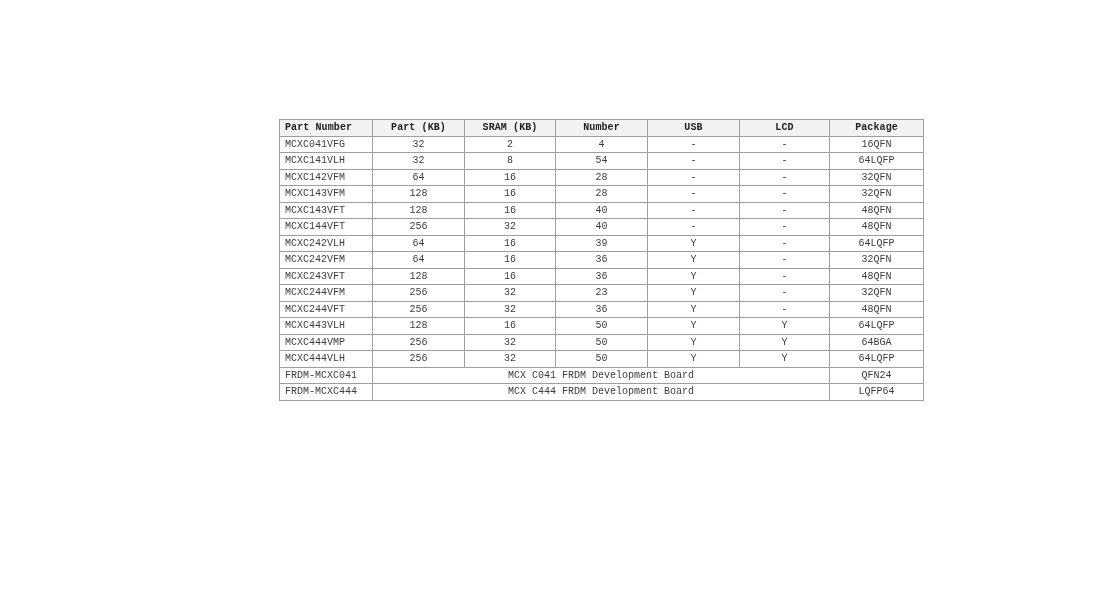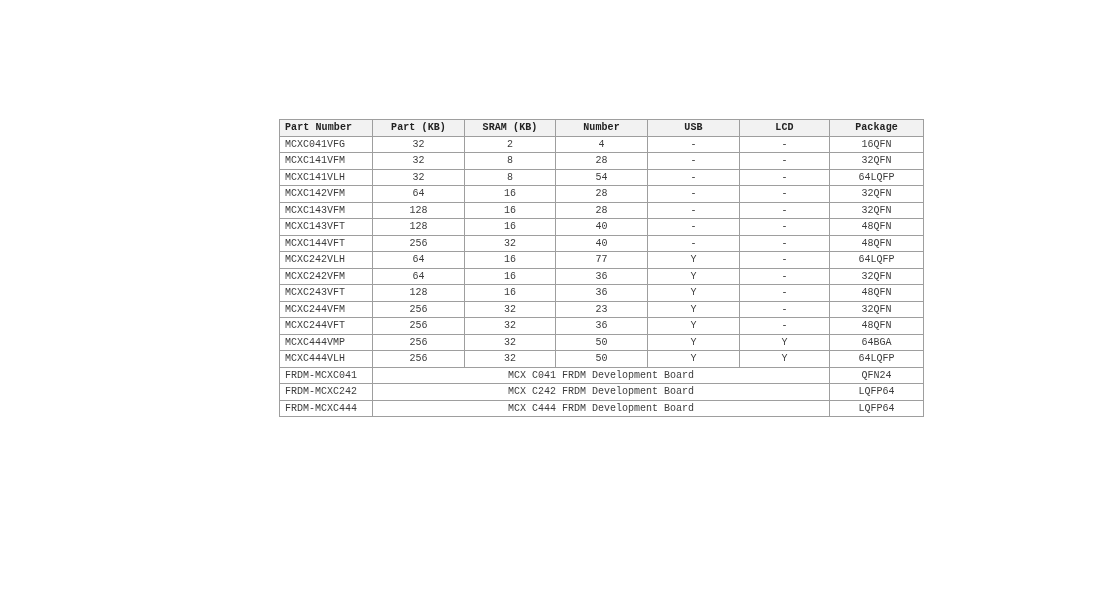--- a/index.html
+++ b/index.html
@@ -72,29 +72,20 @@
         <tr>
           <td class="left">MCXC041VFG</td>
           <td>32</td>
           <td>2</td>
           <td>4</td>
           <td>-</td>
           <td>-</td>
           <td>16QFN</td>
         </tr>
         <tr>
-          <td class="left">MCXC141VFM</td>
-          <td>32</td>
-          <td>8</td>
-          <td>28</td>
-          <td>-</td>
-          <td>-</td>
-          <td>32QFN</td>
-        </tr>
-        <tr>
           <td class="left">MCXC141VLH</td>
           <td>32</td>
           <td>8</td>
           <td>54</td>
           <td>-</td>
           <td>-</td>
           <td>64LQFP</td>
         </tr>
         <tr>
           <td class="left">MCXC142VFM</td>
@@ -129,21 +120,21 @@
           <td>32</td>
           <td>40</td>
           <td>-</td>
           <td>-</td>
           <td>48QFN</td>
         </tr>
         <tr>
           <td class="left">MCXC242VLH</td>
           <td>64</td>
           <td>16</td>
-          <td>77</td>
+          <td>39</td>
           <td>Y</td>
           <td>-</td>
           <td>64LQFP</td>
         </tr>
         <tr>
           <td class="left">MCXC242VFM</td>
           <td>64</td>
           <td>16</td>
           <td>36</td>
           <td>Y</td>
@@ -169,20 +160,29 @@
           <td>32QFN</td>
         </tr>
         <tr>
           <td class="left">MCXC244VFT</td>
           <td>256</td>
           <td>32</td>
           <td>36</td>
           <td>Y</td>
           <td>-</td>
           <td>48QFN</td>
+        </tr>
+        <tr>
+          <td class="left">MCXC443VLH</td>
+          <td>128</td>
+          <td>16</td>
+          <td>50</td>
+          <td>Y</td>
+          <td>Y</td>
+          <td>64LQFP</td>
         </tr>
         <tr>
           <td class="left">MCXC444VMP</td>
           <td>256</td>
           <td>32</td>
           <td>50</td>
           <td>Y</td>
           <td>Y</td>
           <td>64BGA</td>
         </tr>
@@ -192,25 +192,20 @@
           <td>32</td>
           <td>50</td>
           <td>Y</td>
           <td>Y</td>
           <td>64LQFP</td>
         </tr>
         <tr>
           <td class="left">FRDM-MCXC041</td>
           <td colspan="5">MCX C041 FRDM Development Board</td>
           <td>QFN24</td>
-        </tr>
-        <tr>
-          <td class="left">FRDM-MCXC242</td>
-          <td colspan="5">MCX C242 FRDM Development Board</td>
-          <td>LQFP64</td>
         </tr>
         <tr>
           <td class="left">FRDM-MCXC444</td>
           <td colspan="5">MCX C444 FRDM Development Board</td>
           <td>LQFP64</td>
         </tr>
       </tbody>
   </table>
 </div>
 

